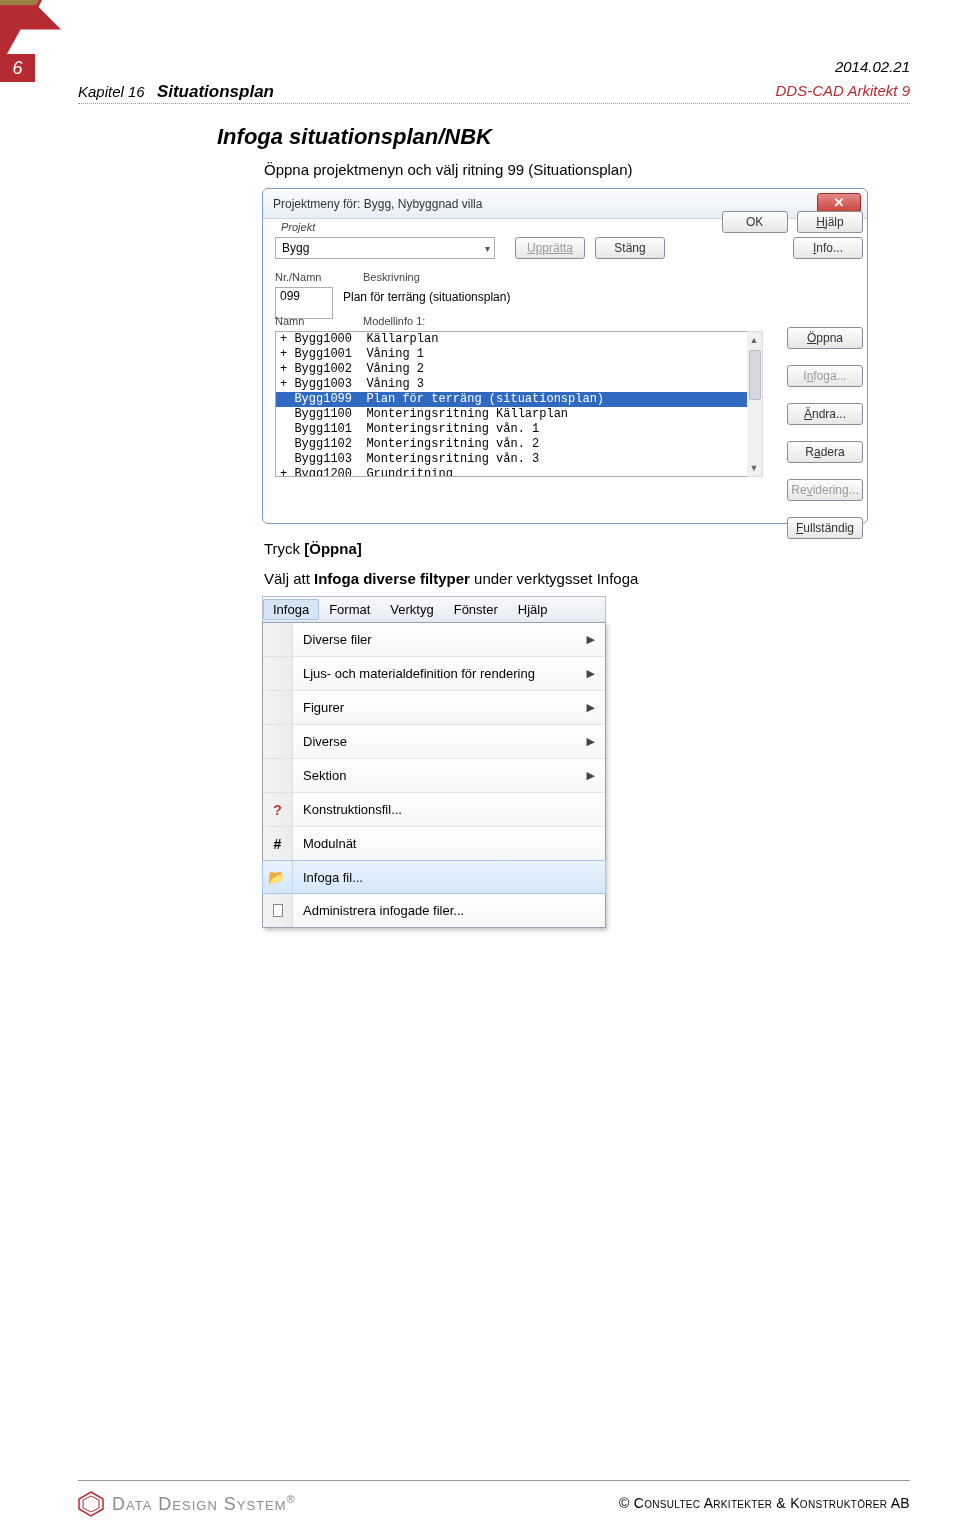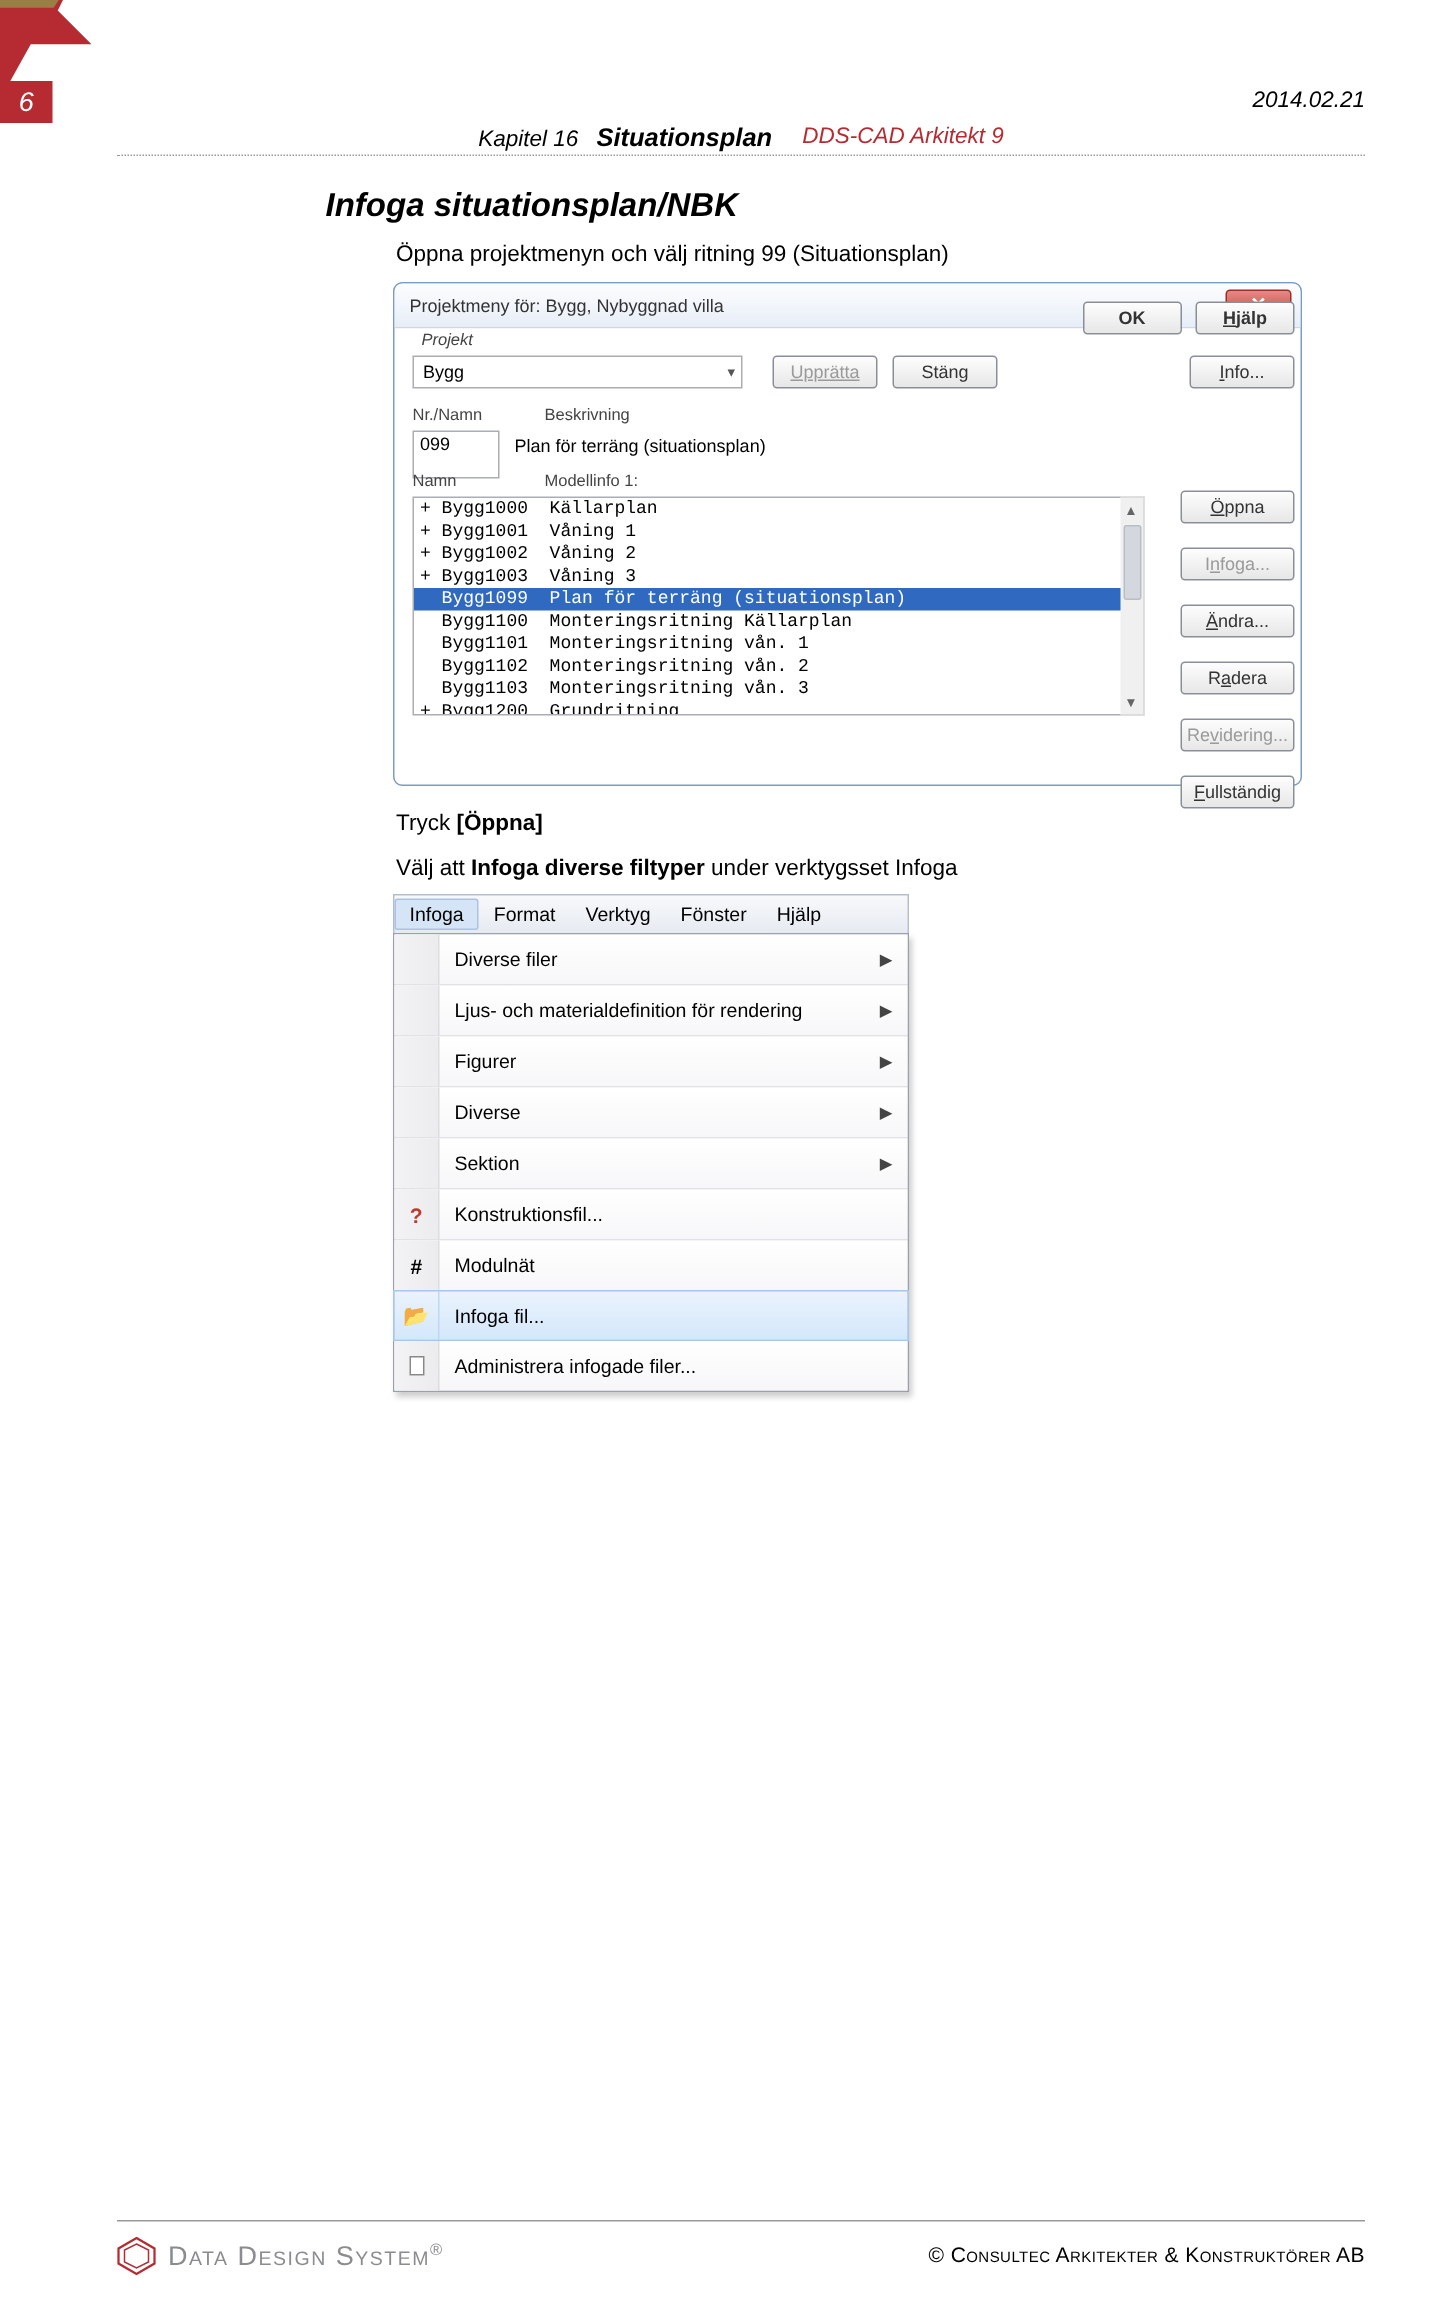--- a/index.html
+++ b/index.html
@@ -26,21 +26,21 @@
     width:35px; height:28px;
     background:#b62b32;
     color:#fff;
     font-size:18px;
     font-style:italic;
     display:flex; align-items:center; justify-content:center;
   }
   .header-row {
     position:absolute;
     top:82px; left:78px; right:50px;
-    display:flex; justify-content:center;
+    display:flex; justify-content:space-between;
     font-size:15px;
     gap:20px;
   }
   .date { position:absolute; top:58px; right:50px; font-style:italic; font-size:15px; }
   .kapitel { font-style:italic; }
   .kapitel .chapter { font-style:italic; }
   .kapitel .title { font-weight:bold; font-style:italic; margin-left:8px; font-size:17px; }
   .dds { color:#b62b32; font-style:italic; font-size:15px; }
   .rule {
     position:absolute;
@@ -123,21 +123,21 @@
     border:1px solid #abadb3; background:#fff; overflow:hidden;
     font-family: Consolas, "Courier New", monospace; font-size:12px;
   }
   .dialog1 .listbox .row{ padding:0 4px; white-space:pre; line-height:15px; height:15px; }
   .dialog1 .listbox .row.sel{ background:#2f6ac0; color:#fff; }
   .sidebuttons{
     position:absolute; top:108px; right:4px; width:76px;
   }
   .sidebuttons .win-btn{ display:flex; width:76px; margin-bottom:16px; }
   .dialog1 .bottom-row{
-    position:absolute; bottom:12px; right:4px;font-weight:bold;
+    position:absolute; bottom:2px; right:4px;
   }
   .dialog1 .bottom-row .win-btn{ width:66px; margin-left:6px; }
   .dialog1 .scroll-track{
     position:absolute; top:112px; left:484px; width:16px; height:146px;
     background:#f0f0f0; border:1px solid #dcdcdc; border-left:none;
   }
   .dialog1 .scroll-track .arrow{ width:14px; height:16px; display:flex; align-items:center; justify-content:center; font-size:9px; color:#666; }
   .dialog1 .scroll-track .thumb{ position:absolute; top:18px; left:2px; width:12px; height:50px; background:#d4d8de; border:1px solid #b8bdc6; border-radius:2px;}
   .dialog1 .scroll-track .arrow.bot{ position:absolute; bottom:0; }
 

